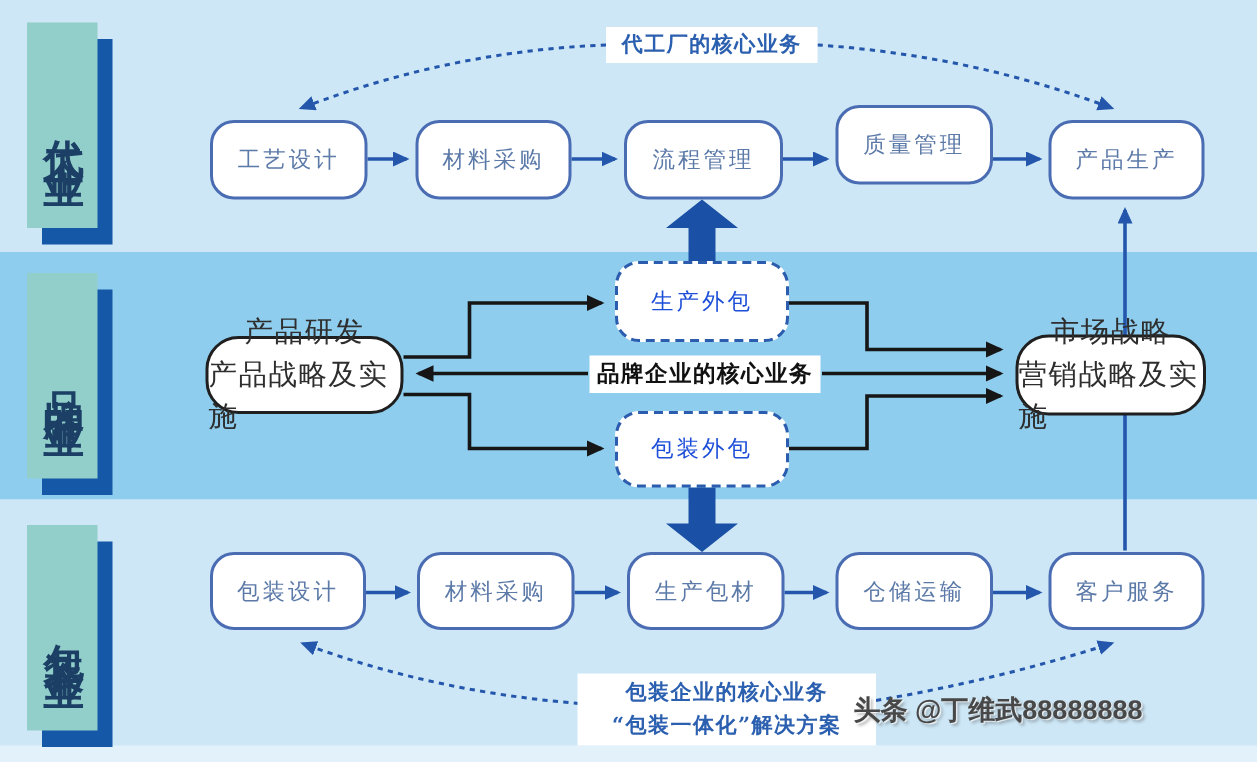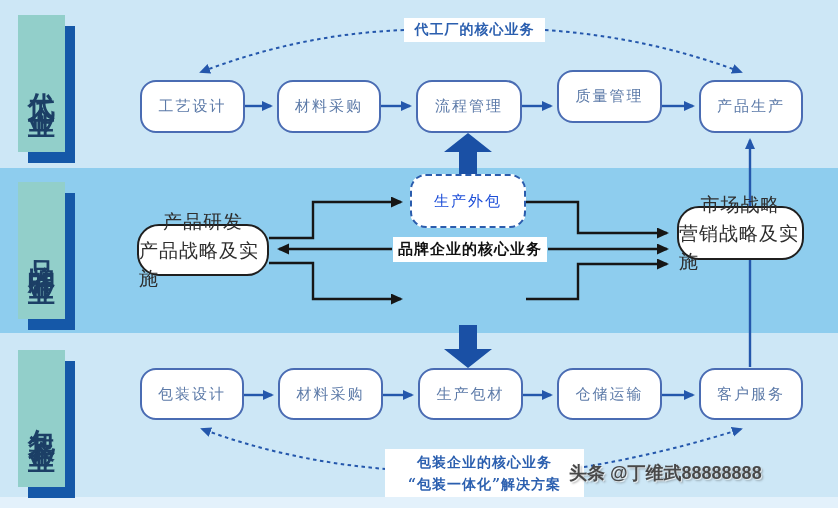--- a/index.html
+++ b/index.html
@@ -131,21 +131,24 @@
     <span>代工厂的核心业务</span>
   </div>
 
   <div class="node dark" style="left:137px;top:224px;width:132px;height:52px">
     <span>产品研发</span>
     <span>产品战略及实施</span>
   </div>
   <div class="node dashed" style="left:410px;top:174px;width:116px;height:54px">
     <span>生产外包</span>
   </div>
-  <div class="node dark" style="left:677px;top:206px;width:127px;height:54px">
+  <div class="node dashed" style="left:410px;top:274px;width:116px;height:51px">
+    <span>包装外包</span>
+  </div>
+  <div class="node dark" style="left:677px;top:223px;width:127px;height:54px">
     <span>市场战略</span>
     <span>营销战略及实施</span>
   </div>
 
   <div class="corelabel black" style="left:393px;top:237px;width:154px;height:25px">
     <span>品牌企业的核心业务</span>
   </div>
 
   <div class="node" style="left:140px;top:368px;width:104px;height:52px">
     <span>包装设计</span>

